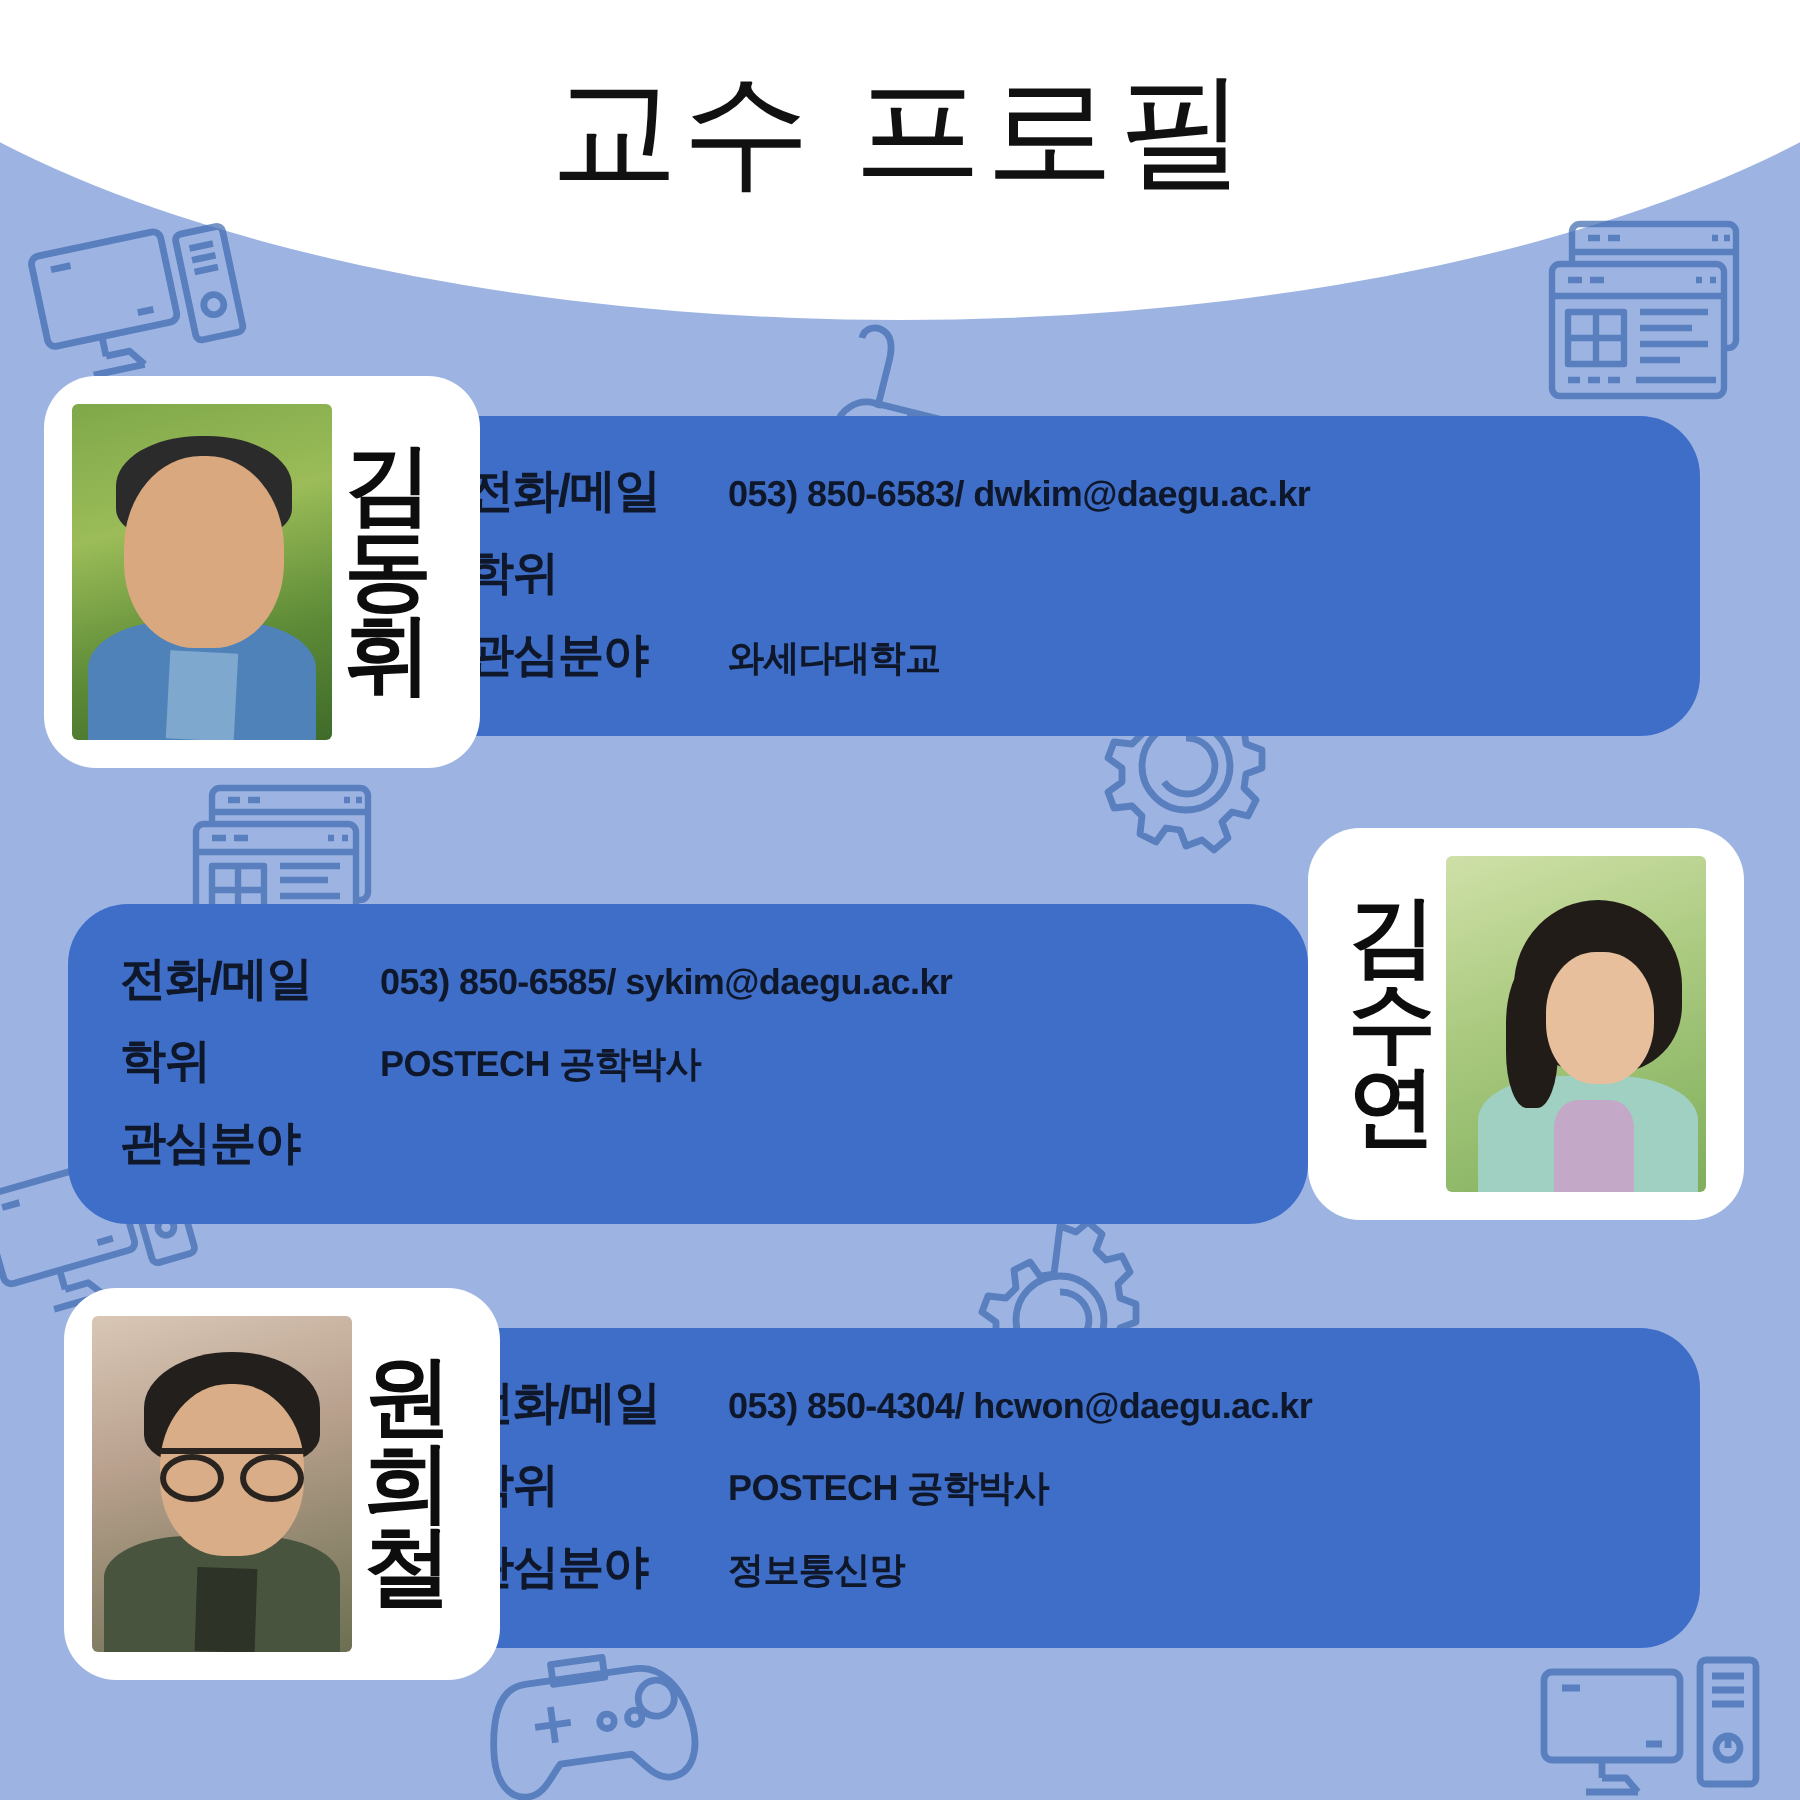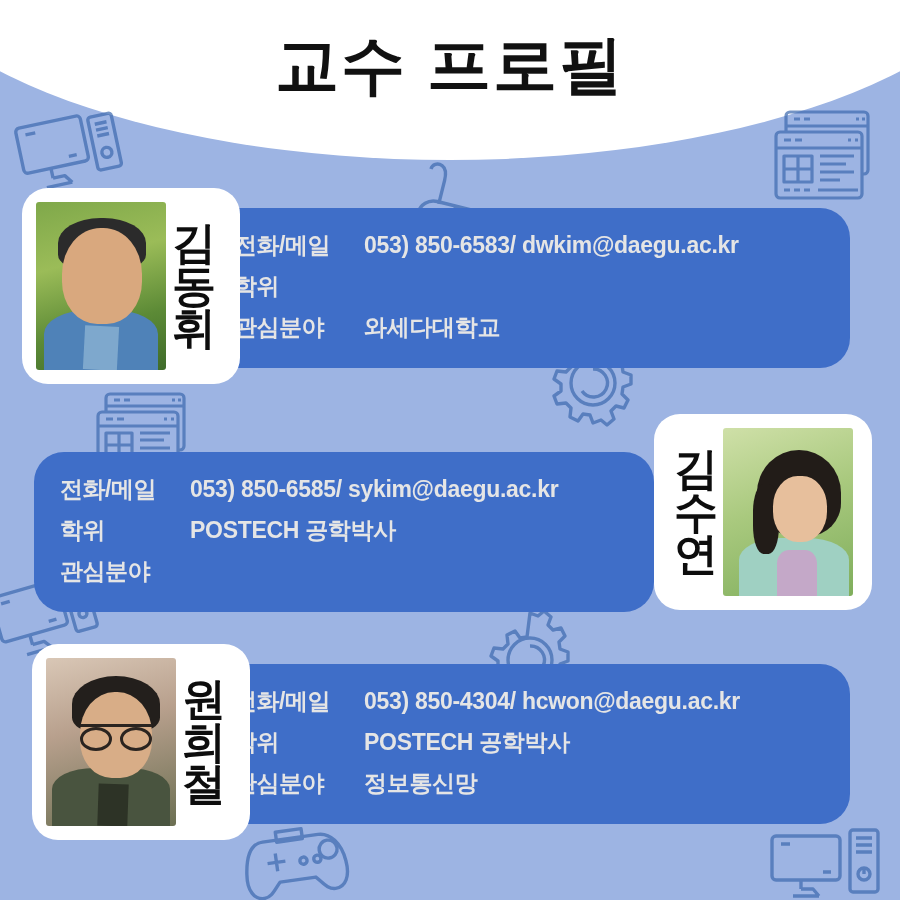--- a/index.html
+++ b/index.html
@@ -32,21 +32,21 @@
     border-radius: 50% / 50%;
     z-index: 1;
   }
   .poster-title {
     position: absolute;
     left: 0;
     top: 22px;
     width: 900px;
     text-align: center;
     font-size: 64px;
-    font-weight: bold;
+    font-weight: normal;
     color: #111111;
     letter-spacing: 2px;
     z-index: 4;
     white-space: nowrap;
   }
 
   
   .deco {
     position: absolute;
     z-index: 2;
@@ -72,30 +72,30 @@
     width: 100%;
   }
   .row {
     display: flex;
     align-items: baseline;
     margin-bottom: 10px;
     white-space: nowrap;
   }
   .row:last-child { margin-bottom: 0; }
   .row-label {
-    color: #e5e5e5;
+    color: #0f172a;
     font-size: 23px;
     font-weight: bold;
     width: 130px;
     flex: 0 0 130px;
     letter-spacing: -.5px;
   }
   .row-value {
-    color: #e5e5e5;
-    font-size: 23px;
+    color: #0f172a;
+    font-size: 18px;
     font-weight: bold;
     letter-spacing: -.3px;
   }
 
   
   .photo-card {
     position: absolute;
     background: #ffffff;
     border-radius: 26px;
     z-index: 5;

